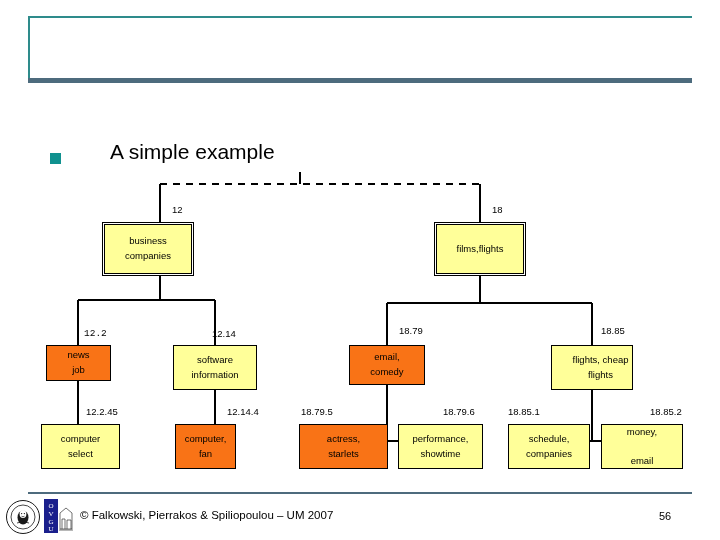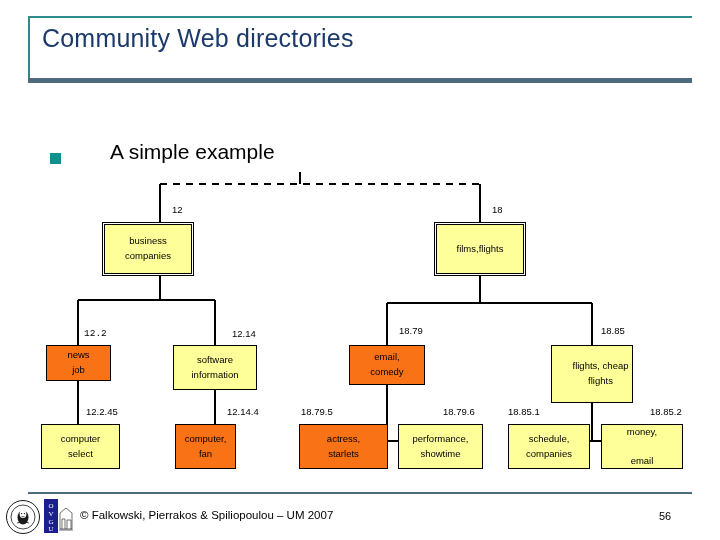--- a/index.html
+++ b/index.html
@@ -143,21 +143,20 @@
     font-size: 11px;
     color: #000000;
   }
 </style>
 </head>
 <body>
 
 <div id="title-bar">
   <div id="title-top-rule"></div>
   <div id="title-left-rule"></div>
-  <div id="slide-title">Community Web directories</div>
 </div>
 <div id="title-bottom-bar"></div>
 
 <div id="bullet-row">
   <span id="bullet-marker"></span>
   <span id="bullet-text">A simple example</span>
 </div>
 
 <svg id="tree" width="720" height="540" viewBox="0 0 720 540" xmlns="http://www.w3.org/2000/svg">
   <g stroke="#000000" stroke-width="1.1" fill="none" shape-rendering="crispEdges">
@@ -192,21 +191,21 @@
     <line x1="549" y1="441" x2="642" y2="441"></line>
     <line x1="549" y1="441" x2="549" y2="424"></line>
     <line x1="642" y1="441" x2="642" y2="424"></line>
   </g>
 </svg>
 
 <div class="edge-label" style="left:172px; top:204px;">12</div>
 <div class="edge-label" style="left:492px; top:204px;">18</div>
 
 <div class="edge-label" style="left:84px;  top:328px;font-family:Liberation Mono, monospace;">12.2</div>
-<div class="edge-label" style="left:232px; top:328px;">12.14</div>
+<div class="edge-label" style="left:212px; top:328px;">12.14</div>
 <div class="edge-label" style="left:399px; top:325px;">18.79</div>
 <div class="edge-label" style="left:601px; top:325px;">18.85</div>
 
 <div class="edge-label" style="left:86px;  top:406px;">12.2.45</div>
 <div class="edge-label" style="left:227px; top:406px;">12.14.4</div>
 <div class="edge-label" style="left:301px; top:406px;">18.79.5</div>
 <div class="edge-label" style="left:443px; top:406px;">18.79.6</div>
 <div class="edge-label" style="left:508px; top:406px;">18.85.1</div>
 <div class="edge-label" style="left:650px; top:406px;">18.85.2</div>
 
@@ -227,21 +226,21 @@
 <div class="node fill-yellow" style="left:173px; top:345px; width:84px; height:45px;">
   <span class="node-line">software</span>
   <span class="node-line">information</span>
 </div>
 
 <div class="node" style="left:349px; top:345px; width:76px; height:40px;">
   <span class="node-line">email,</span>
   <span class="node-line">comedy</span>
 </div>
 
-<div class="node fill-yellow" style="left:551px; top:345px; width:82px; height:58px;padding-left:17px;">
+<div class="node fill-yellow" style="left:551px; top:345px; width:82px; height:45px;padding-left:17px;">
   <span class="node-line">flights, cheap</span>
   <span class="node-line">flights</span>
 </div>
 
 <div class="node fill-yellow" style="left:41px; top:424px; width:79px; height:45px;">
   <span class="node-line">computer</span>
   <span class="node-line">select</span>
 </div>
 
 <div class="node" style="left:175px; top:424px; width:61px; height:45px;">

